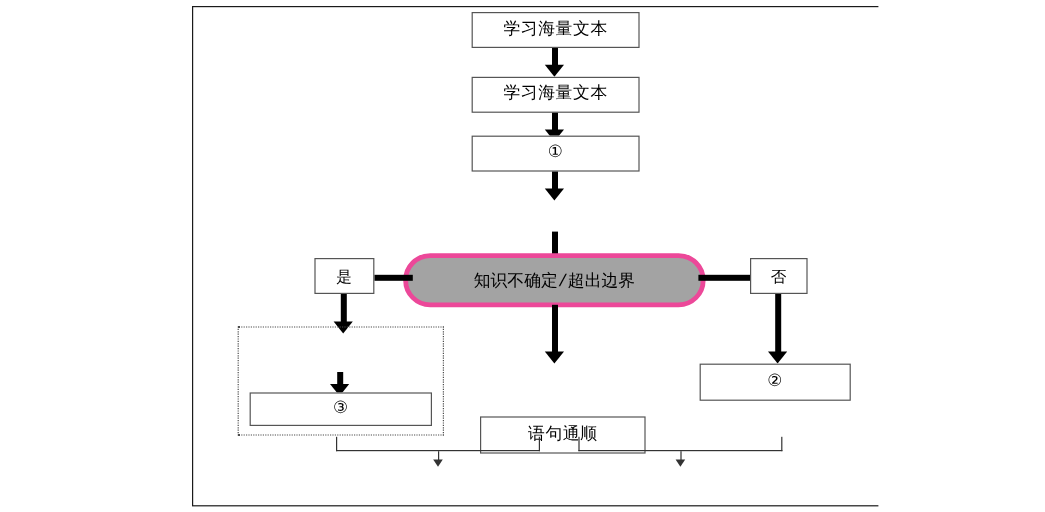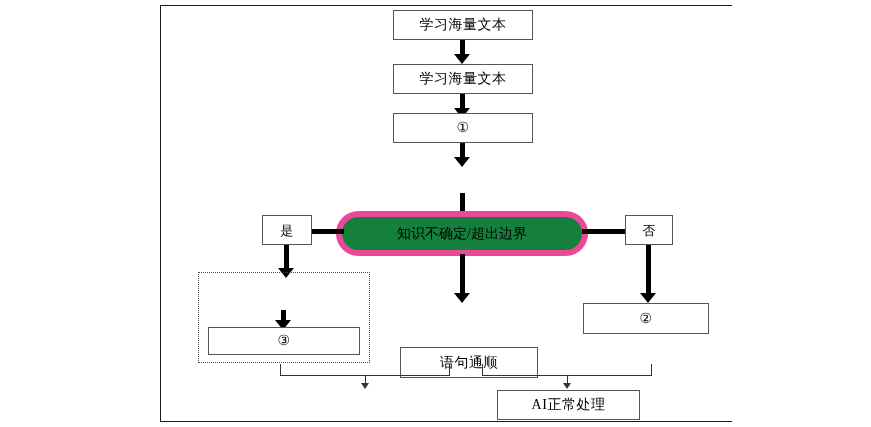--- a/index.html
+++ b/index.html
@@ -43,29 +43,30 @@
     letter-spacing: 0.5px;
     white-space: nowrap;
   }
   .node.small {
     font-size: 13px;
   }
   
   .stadium {
     position: absolute;
     box-sizing: border-box;
-    border: 6px solid #ec4899;
+    border: 4px solid #ec4899;
     border-radius: 24px;
-    background: #15803d;
+    background: #a3a3a3;
     display: flex;
     align-items: center;
     justify-content: center;
     font-size: 14px;
     color: #000000;
     white-space: nowrap;
+    font-family: Liberation Mono, monospace;
   }
   
   .dotted-group {
     position: absolute;
     box-sizing: border-box;
     border: 1px dotted #4d4d4d;
     background: transparent;
   }
   
   .arrow-v {
@@ -171,15 +172,14 @@
 
   <div class="bracket" style="left:280px; top:364px; width:170px; height:12px;"></div>
   <div class="bracket-stem" style="left:365px; top:376px; height:8px;"></div>
   <div class="bracket-tick" style="left:361px; top:383px;"></div>
 
   <div class="bracket" style="left:482px; top:364px; width:170px; height:12px;"></div>
   <div class="bracket-stem" style="left:567px; top:376px; height:8px;"></div>
   <div class="bracket-tick" style="left:563px; top:383px;"></div>
 
 
-  <div class="node" style="left:497px; top:390px; width:143px; height:30px;">AI正常处理</div>
 
 </div>
 
 </body></html>

